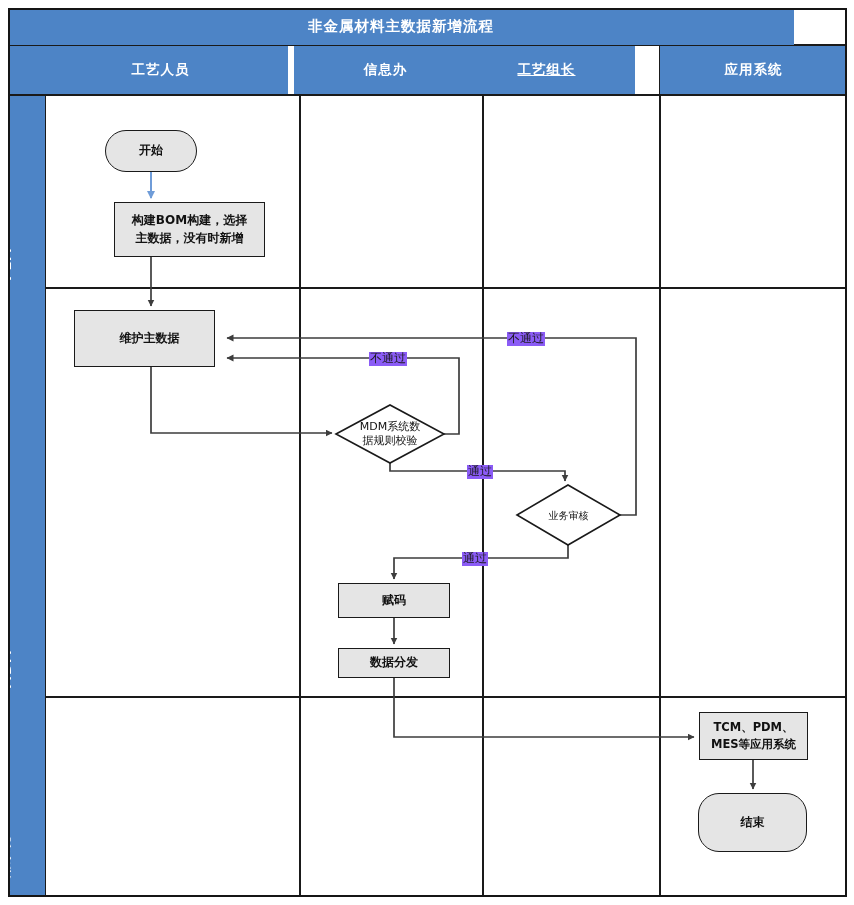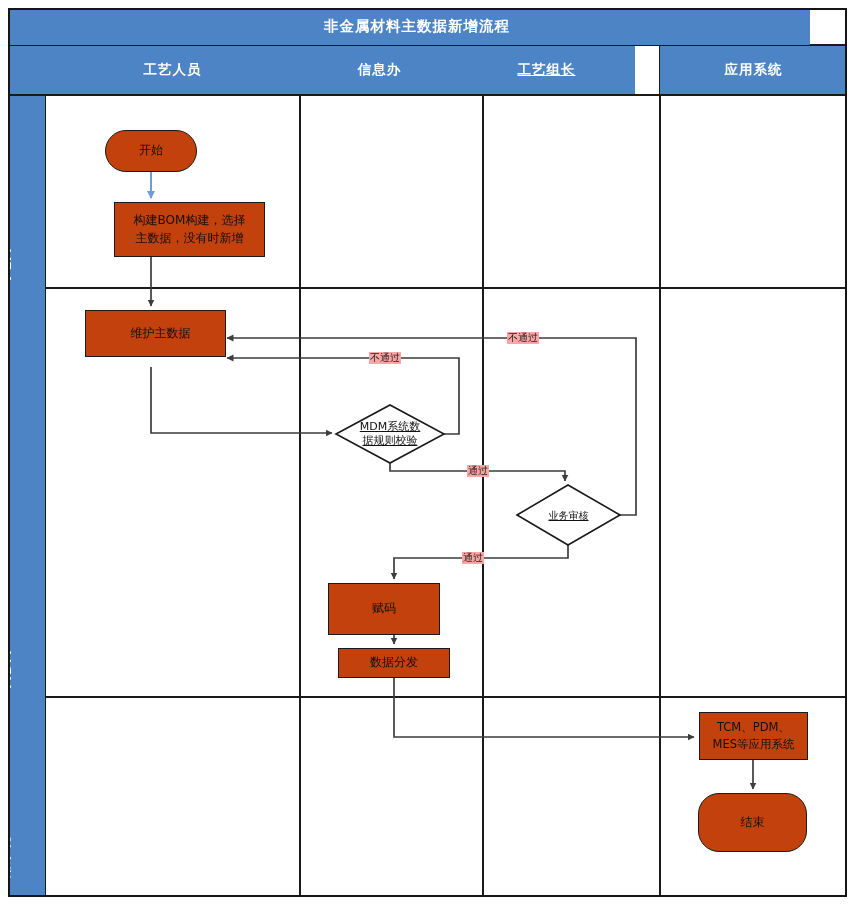--- a/index.html
+++ b/index.html
@@ -7,46 +7,46 @@
     position:relative;width:854px;height:905px;background:#ffffff;overflow:hidden;
     font-family:"DejaVu Sans","Liberation Sans",sans-serif;color:#111;
   }
   .abs{position:absolute;}
   
   .blue{background:#4d84c6;}
   .frame{left:8px;top:8px;width:839px;height:889px;border:2.5px solid #151515;box-sizing:border-box;z-index:6;pointer-events:none;}
   .hline{background:#1a1a1a;height:2px;z-index:1;}
   .vline{background:#1a1a1a;width:2px;z-index:1;}
   .title-bar{left:8px;top:8px;width:786px;height:37px;display:flex;align-items:center;justify-content:center;
-    color:#fff;font-weight:bold;font-size:14.5px;letter-spacing:1px;z-index:2;padding-left:16px;}
+    color:#fff;font-weight:bold;font-size:14.5px;letter-spacing:1px;z-index:2;}
   .head-cell{top:46px;height:48px;display:flex;align-items:center;justify-content:center;
     color:#fff;font-weight:bold;font-size:13.5px;letter-spacing:1px;z-index:2;}
   .side-rect{left:8px;top:96px;width:37px;height:801px;z-index:2;}
   .vlabel{position:absolute;left:14px;transform-origin:0 100%;transform:rotate(-90deg);
     white-space:nowrap;color:#fff;font-weight:bold;font-size:13px;letter-spacing:1px;z-index:3;}
   
-  .node{position:absolute;background:#c2410c;border:1.6px solid #1a1a1a;box-sizing:border-box;
+  .node{position:absolute;background:#e5e5e5;border:1.6px solid #1a1a1a;box-sizing:border-box;
     display:flex;align-items:center;justify-content:center;text-align:center;
-    font-size:12px;line-height:1.45;white-space:pre-line;z-index:4;}
+    font-size:12px;line-height:1.45;white-space:pre-line;z-index:4;font-weight:bold;}
   .terminator{border-radius:21px;}
   .dtext{position:absolute;display:flex;align-items:center;justify-content:center;text-align:center;
-    font-size:11px;line-height:1.3;white-space:pre-line;z-index:4;background:transparent;text-decoration:underline;}
-  .elabel{position:absolute;background:#fca5a5;font-size:10px;line-height:1.15;padding:0 1px;
+    font-size:11px;line-height:1.3;white-space:pre-line;z-index:4;background:transparent;}
+  .elabel{position:absolute;background:#8b5cf6;font-size:12px;line-height:1.15;padding:0 1px;
     color:#1a1a1a;z-index:5;white-space:nowrap;}
   svg.flow{position:absolute;left:0;top:0;z-index:3;}
 </style>
 </head>
 <body>
 
 <div id="stage">
 
   <div class="abs blue title-bar">非金属材料主数据新增流程</div>
   <div class="abs blue head-cell" style="left:8px;width:37px;"></div>
-  <div class="abs blue head-cell" style="left:45px;width:255px;">工艺人员</div>
-  <div class="abs blue head-cell" style="left:288px;width:183px;text-align:center;">信息办</div>
+  <div class="abs blue head-cell" style="left:33px;width:255px;">工艺人员</div>
+  <div class="abs blue head-cell" style="left:294px;width:183px;text-align:center;">信息办</div>
   <div class="abs blue head-cell" style="left:458px;width:177px;text-decoration:underline;">工艺组长</div>
   <div class="abs blue head-cell" style="left:660px;width:187px;">应用系统</div>
   <div class="abs blue side-rect"></div>
 
   <span class="vlabel" style="top:266px;">PLM</span>
   <span class="vlabel" style="top:674px;">MDM</span>
   <span class="vlabel" style="top:874px;">应用系统</span>
 
   <div class="abs hline" style="left:8px;top:44px;width:839px;"></div>
   <div class="abs hline" style="left:8px;top:94px;width:839px;"></div>
@@ -76,25 +76,25 @@
     <polyline points="394,618 394,644" fill="none" stroke="#3d3d3d" stroke-width="1.7" marker-end="url(#arrDark)"></polyline>
     <polyline points="394,678 394,737 694,737" fill="none" stroke="#3d3d3d" stroke-width="1.7" marker-end="url(#arrDark)"></polyline>
     <polyline points="753,760 753,789" fill="none" stroke="#3d3d3d" stroke-width="1.7" marker-end="url(#arrDark)"></polyline>
     <polygon points="336,434 390,405 444,434 390,463" fill="#ffffff" stroke="#1a1a1a" stroke-width="1.6"></polygon>
     <polygon points="517,515 568,485 620,515 568,545" fill="#ffffff" stroke="#1a1a1a" stroke-width="1.6"></polygon>
   </svg>
 
   <div class="node terminator" style="left:105px;top:130px;width:92px;height:42px;">开始</div>
   <div class="node" style="left:82px;top:202px;width:151px;height:55px;margin-left:32px;">构建BOM构建，选择
 主数据，没有时新增</div>
-  <div class="node" style="left:85px;top:310px;width:141px;height:47px;padding-left:10px;">维护主数据</div>
+  <div class="node" style="left:74px;top:310px;width:141px;height:57px;padding-left:10px;">维护主数据</div>
   <div class="dtext" style="left:340px;top:409px;width:100px;height:50px;">MDM系统数
 据规则校验</div>
   <div class="dtext" style="left:517px;top:501px;width:103px;height:28px;font-size:10px;">业务审核</div>
-  <div class="node" style="left:328px;top:583px;width:112px;height:52px;">赋码</div>
+  <div class="node" style="left:338px;top:583px;width:112px;height:35px;">赋码</div>
   <div class="node" style="left:338px;top:648px;width:112px;height:30px;">数据分发</div>
   <div class="node" style="left:699px;top:712px;width:109px;height:48px;font-size:11.5px;">TCM、PDM、
 MES等应用系统</div>
   <div class="node terminator" style="left:698px;top:793px;width:109px;height:59px;">结束</div>
 
   <span class="elabel" style="left:369px;top:352px;">不通过</span>
   <span class="elabel" style="left:507px;top:332px;">不通过</span>
   <span class="elabel" style="left:467px;top:465px;">通过</span>
   <span class="elabel" style="left:462px;top:552px;">通过</span>
 

